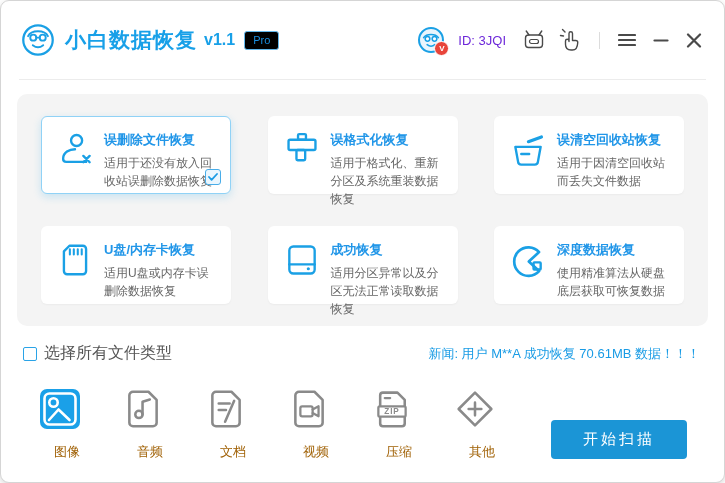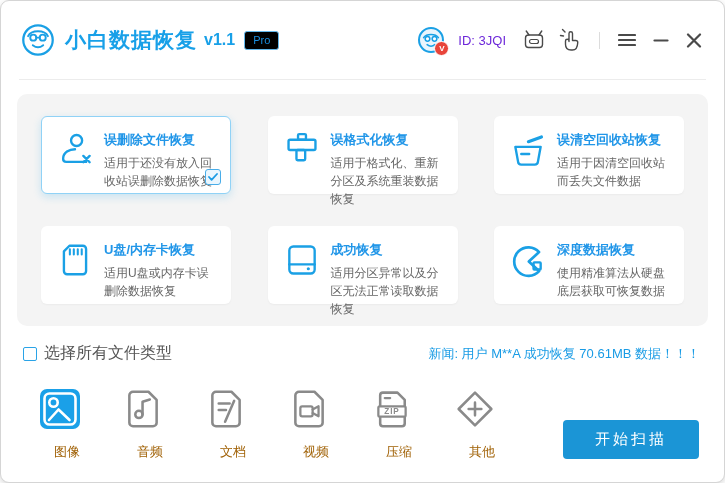--- a/index.html
+++ b/index.html
@@ -47,21 +47,21 @@
   .select-all-label{font-size:16px;color:#555;margin-left:7px;}
   .news{margin-left:auto;font-size:13px;color:#189be5;}
 
   
   .bottom{position:relative;margin:25px 25px 0 37px;display:flex;gap:41px;}
   .ft-item{width:42px;display:flex;flex-direction:column;align-items:flex-end;gap:14px;cursor:pointer;}
   .ft-iconbox{width:40px;height:40px;display:flex;align-items:center;justify-content:center;}
   .ft-iconbox.filled{background:#1aa0e8;border-radius:7px;}
   .ft-label{font-size:13px;color:#a16207;white-space:nowrap;}
   .ft-item.selected .ft-label{color:#a16207;}
-  .scan-btn{position:absolute;right:0;top:31px;width:136px;height:39px;background:#1b95d6;color:#fff;
+  .scan-btn{position:absolute;right:12px;top:31px;width:136px;height:39px;background:#1b95d6;color:#fff;
     font-size:15px;letter-spacing:3px;border:none;border-radius:4px;cursor:pointer;
     font-family:"Liberation Sans",sans-serif;}
 
   svg{display:block;}
 </style>
 </head>
 <body>
 
 <div class="window">
 

